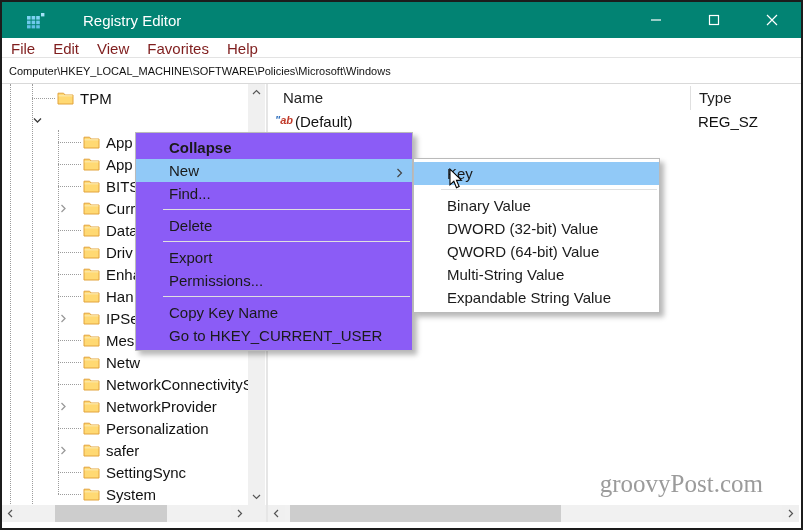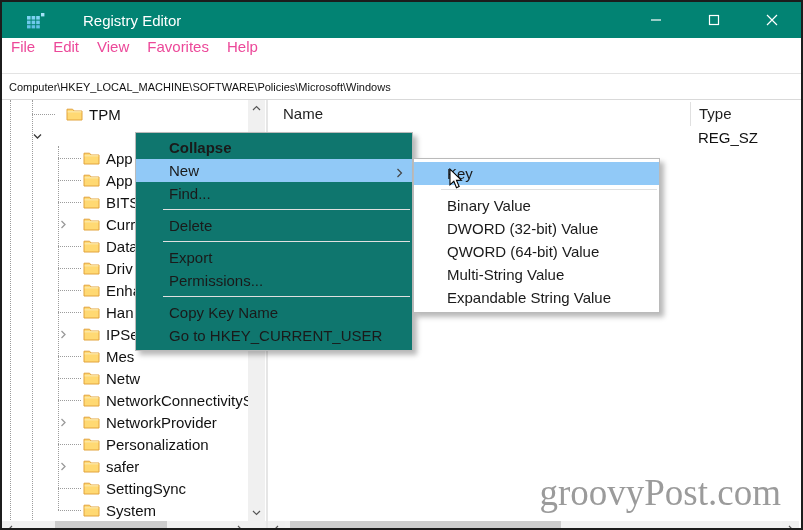--- a/index.html
+++ b/index.html
@@ -7,37 +7,37 @@
   .window { position:relative; width:803px; height:530px; border:2px solid #1c1c1c; background:#fff; overflow:hidden; }
 
   
   .titlebar { height:36px; background:var(--titlebar,#028373); display:flex; align-items:center; color:#fff;gap:23px; }
   .app-icon { margin-left:24px; display:flex; align-items:center; }
   .title { margin-left:14px; font-size:15px; }
   .controls { margin-left:auto; display:flex; height:100%; }
   .ctrl { width:58px; height:100%; background:transparent; border:none; display:flex; align-items:center; justify-content:center; cursor:default; }
 
   
-  .menubar { height:36px; display:flex; align-items:flex-start; font-size:15px; color:#ec4899; border-bottom:1px solid #e3e3e3; background:#fff; }
+  .menubar { height:20px; display:flex; align-items:flex-end; font-size:15px; color:#7f1d1d; border-bottom:1px solid #e3e3e3; background:#fff; }
   .menubar span { padding:0 9px; }
   .addressbar { height:26px; display:flex; align-items:center; font-size:11px; color:#111; border-bottom:1px solid #d9d9d9; background:#fff; padding-left:7px; white-space:nowrap; }
 
   
   .main { display:flex; height:438px; position:relative; }
   .left-pane { position:relative; width:266px; border-right:2px solid #e6e6e6; background:#fff; overflow:hidden; }
   .right-pane { position:relative; width:531px; background:#fff; overflow:hidden; }
 
   
   .tree { position:absolute; top:0; left:0; right:20px; padding-top:3px; }
   .guide { position:absolute; border-left:1px dotted #9c9c9c; width:0; }
   .g1 { left:8px; top:0; height:420px; }
   .g2 { left:30px; top:0; height:420px; }
   .g3 { left:56px; top:46px; height:364px; }
   .trow { position:relative; height:22px; display:flex; align-items:center; white-space:nowrap; }
-  .trow.lvl2 { margin-left:30px;gap:9px; }
+  .trow.lvl2 { margin-left:30px; }
   .trow.lvl3 { margin-left:56px; }
   .conn { width:23px; height:22px; display:flex; align-items:center; flex:none; }
   .stub { width:100%; border-top:1px dotted #9c9c9c; height:0; }
   .row-content { display:flex; align-items:center; padding:2px 5px 2px 2px; font-size:15px; color:#111; }
   .row-content.selected { background:var(--selection,#cce8ff); }
   .folder { margin-right:6px; flex:none; }
 
   
   .vscroll { position:absolute; top:0; left:246px; width:17px; bottom:17px; background:#f0f0f0; }
   .vthumb { position:absolute; left:0; width:17px; top:112px; height:110px; background:#cdcdcd; }
@@ -52,24 +52,24 @@
   .col-header { position:relative; height:28px; font-size:15px; color:#1f1f1f; }
   .col-name { position:absolute; left:15px; top:5px; }
   .col-type { position:absolute; left:431px; top:5px; }
   .col-div { position:absolute; left:422px; top:2px; height:24px; width:0; border-left:1px solid #e0e0e0; }
   .lrow { position:relative; height:22px; font-size:15px; color:#111; }
   .lrow .name { position:absolute; left:27px; top:1px;text-align:right; }
   .lrow .type { position:absolute; left:430px; top:1px; }
   .ab-icon { position:absolute; left:7px; top:2px; font-size:11px; font-weight:700; font-style:italic; letter-spacing:0; }
   .ab-q { color:#2f6fbd; } .ab-t { color:#c13b2a; }
 
-  .watermark { position:absolute; right:18px; bottom:24px; font-family:"Liberation Serif", serif; font-size:37px; color:#9b9b9b;margin-left:37px; }
-
-  
-  .ctx-menu { position:absolute; left:133px; top:130px; width:278px; background:#0f766e; border:1px solid #bababa; box-shadow:4px 4px 5px rgba(0,0,0,.28); padding:3px 0; z-index:20; }
+  .watermark { position:absolute; right:36px; bottom:24px; font-family:"Liberation Serif", serif; font-size:25px; color:#9b9b9b;margin-left:37px; }
+
+  
+  .ctx-menu { position:absolute; left:133px; top:130px; width:278px; background:#8b5cf6; border:1px solid #bababa; box-shadow:4px 4px 5px rgba(0,0,0,.28); padding:3px 0; z-index:20; }
   .sub-menu { position:absolute; left:411px; top:156px; width:247px; background:#fff; border:1px solid #bababa; box-shadow:4px 4px 5px rgba(0,0,0,.28); padding:3px 0; z-index:21; }
   .menu-item { position:relative; height:23px; line-height:23px; padding-left:33px; font-size:15px; color:#1a1a1a; white-space:nowrap; }
   .sub-menu .menu-item { }
   .menu-item.bold { font-weight:700; }
   .menu-item.hl { background:var(--menuhl,#91c9f7); }
   .menu-sep { border-top:1px solid #e0e0e0; margin:4px 2px 4px 27px; height:0; }
   .sub-arrow { position:absolute; right:8px; top:4px; }
 
   .cursor { position:absolute; left:446px; top:166px; z-index:30; }
 </style>

